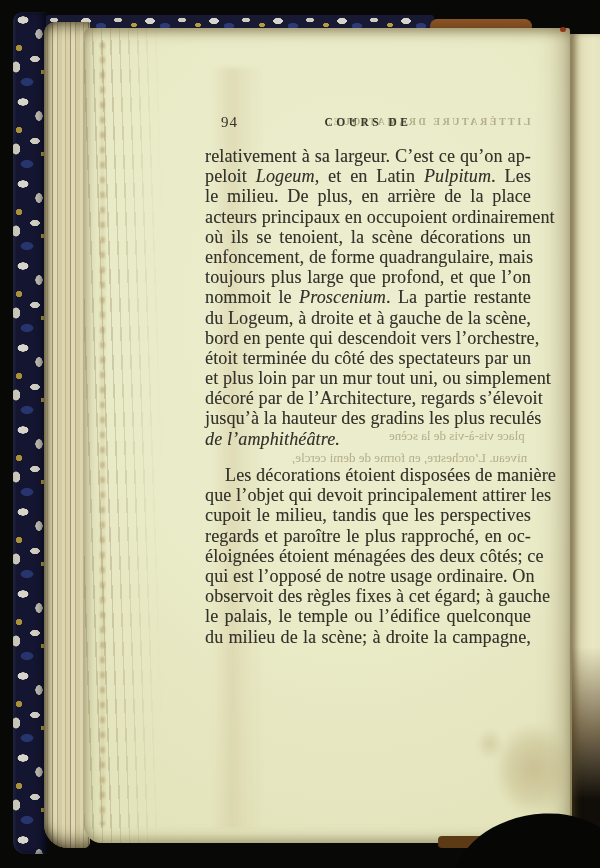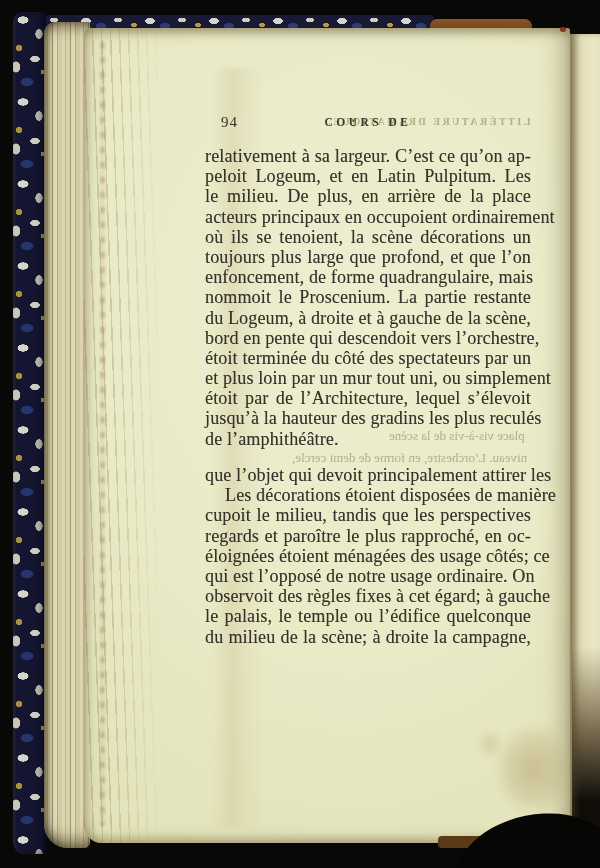--- a/index.html
+++ b/index.html
@@ -88,23 +88,23 @@
 
   
   .folio{position:absolute;left:137px;top:86px;font-size:15px;color:#34322a;letter-spacing:1px;}
   .runhead{position:absolute;left:121px;top:88px;width:326px;text-align:center;
     font-size:11.5px;font-weight:700;letter-spacing:3.5px;color:#3a382f;}
   .para{position:absolute;left:121px;width:326px;color:#33312a;font-size:18px;
     text-shadow:.3px .3px 0 rgba(51,49,42,.35);letter-spacing:.15px;}
   .p1{top:118px;}
   .p2{top:437px;}
   .line{height:20.2px;line-height:20.2px;text-align:justify;text-align-last:justify;white-space:nowrap;}
-  .line.short{text-align-last:left;white-space:normal;}
+  .line.short{text-align-last:left;white-space:normal;font-style:italic;}
   .line.indent{padding-left:20px;}
-  .it{}
+  .it{font-style:italic;}
 
   
   .ghost{position:absolute;transform:scaleX(-1);color:rgba(125,113,72,.5);
     filter:blur(.4px);white-space:nowrap;}
   .ghost-h{right:40px;top:88px;font-size:10px;font-weight:700;letter-spacing:2.5px;}
   .ghost-1{right:45px;top:400px;font-size:13px;}
   .ghost-2{right:43px;top:422px;font-size:13px;}
 </style>
 </head>
 <body>
@@ -128,38 +128,38 @@
     <div class="folio">94</div>
     <div class="runhead">COURS DE</div>
     <div class="ink-speck"></div>
 
     <div class="para p1">
       <div class="line">relativement à sa largeur. C’est ce qu’on ap-</div>
       <div class="line"><span>peloit </span><span class="it">Logeum</span><span>, et en Latin </span><span class="it">Pulpitum</span><span>. Les</span></div>
       <div class="line">le milieu. De plus, en arrière de la place</div>
       <div class="line">acteurs principaux en occupoient ordinairement</div>
       <div class="line">où ils se tenoient, la scène décorations un</div>
+      <div class="line">enfoncement, de forme quadrangulaire, mais</div>
       <div class="line">toujours plus large que profond, et que l’on</div>
-      <div class="line">enfoncement, de forme quadrangulaire, mais</div>
       <div class="line"><span>nommoit le </span><span class="it">Proscenium</span><span>. La partie restante</span></div>
       <div class="line">du Logeum, à droite et à gauche de la scène,</div>
       <div class="line">bord en pente qui descendoit vers l’orchestre,</div>
       <div class="line">étoit terminée du côté des spectateurs par un</div>
       <div class="line">et plus loin par un mur tout uni, ou simplement</div>
-      <div class="line">étoit par de l’Architecture, lequel s’élevoit</div>
+      <div class="line">décoré par de l’Architecture, regards s’élevoit</div>
       <div class="line">jusqu’à la hauteur des gradins les plus reculés</div>
       <div class="line short">de l’amphithéâtre.</div>
     </div>
 
     <div class="para p2">
+      <div class="line indent">Les décorations étoient disposées de manière</div>
       <div class="line">que l’objet qui devoit principalement attirer les</div>
-      <div class="line indent">Les décorations étoient disposées de manière</div>
       <div class="line">cupoit le milieu, tandis que les perspectives</div>
       <div class="line">regards et paroître le plus rapproché, en oc-</div>
-      <div class="line">éloignées étoient ménagées des usage côtés; ce</div>
+      <div class="line">éloignées étoient ménagées des deux côtés; ce</div>
       <div class="line">qui est l’opposé de notre usage ordinaire. On</div>
       <div class="line">observoit des règles fixes à cet égard; à gauche</div>
       <div class="line">le palais, le temple ou l’édifice quelconque</div>
       <div class="line">du milieu de la scène; à droite la campagne,</div>
     </div>
 
     <div class="stain-small"></div>
     <div class="stain-big"></div>
   </div>
 

